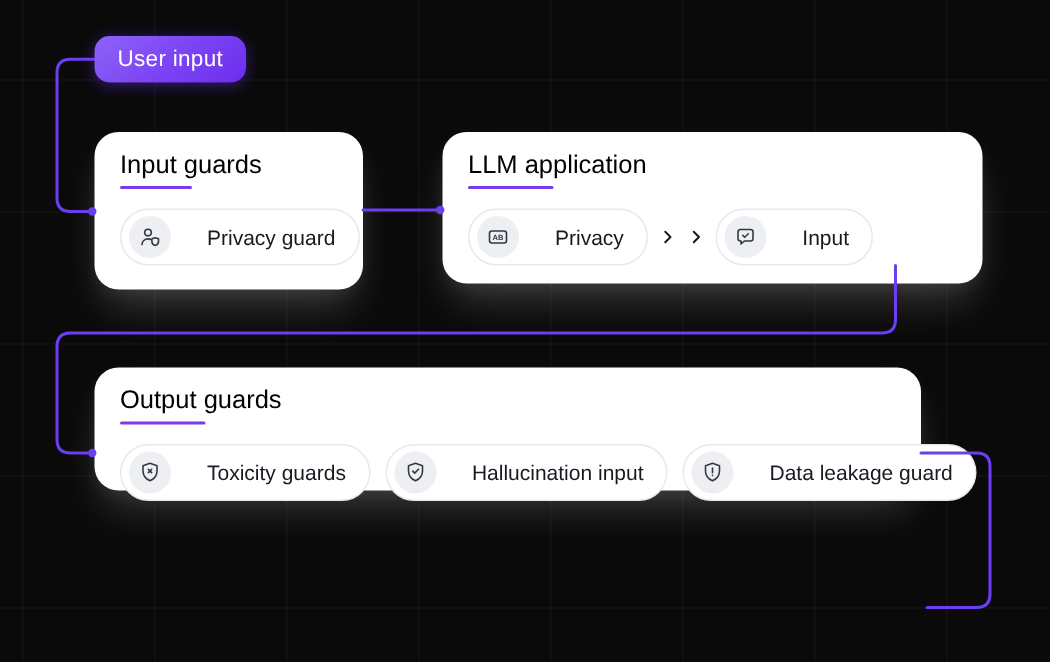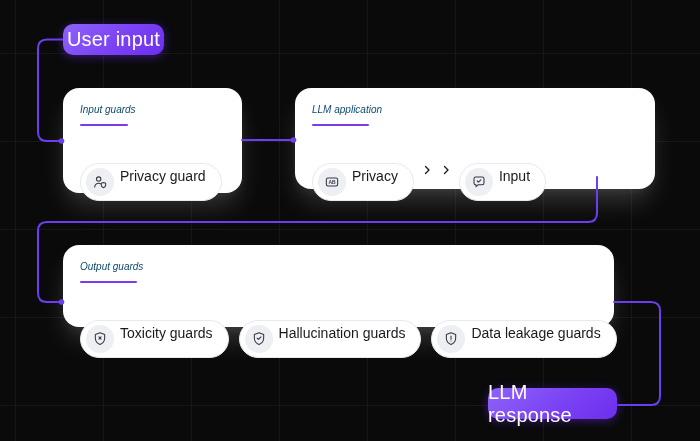--- a/index.html
+++ b/index.html
@@ -16,51 +16,50 @@
       linear-gradient(rgba(255,255,255,0.05) 1px, transparent 1px),
       linear-gradient(90deg, rgba(255,255,255,0.05) 1px, transparent 1px);
     background-size:88px 88px;
     background-position:15px 53px;
   }
   .node-btn{
     position:absolute;
     display:inline-flex;align-items:center;justify-content:center;
     height:31px;border-radius:10px;
     background:linear-gradient(140deg,#8e63f8 0%,#7b42f4 55%,#6c2eee 100%);
-    color:#ffffff;font-size:20px;font-weight:500;letter-spacing:.2px;
+    color:#ffffff;font-size:15px;font-weight:500;letter-spacing:.2px;
     box-shadow:0 2px 10px rgba(108,46,238,0.45);
   }
   .btn-user-input{left:63px;top:24px;width:101px;}
   .btn-llm-response{left:488px;top:388px;width:129px;}
   .card{
     position:absolute;
     background:#ffffff;border-radius:16px;
     box-shadow:0 16px 28px -6px rgba(255,255,255,0.20),0 4px 10px rgba(255,255,255,0.05);
     padding:15px 15px 0 17px;box-sizing:border-box;
   }
   .card-input-guards{left:63px;top:88px;width:179px;height:105px;}
   .card-llm-application{left:295px;top:88px;width:360px;height:101px;}
   .card-output-guards{left:63px;top:245px;width:551px;height:82px;}
   .card-title{
-    color:#0c4a6e;font-size:10px;font-weight:500;line-height:14px;font-style:italic;
+    color:#000000;font-size:17px;font-weight:500;line-height:14px;
   }
   .title-underline{
     height:2px;background:#7c3aed;border-radius:1px;margin-top:7px;
   }
   .u-48{width:48px;} .u-57{width:57px;}
   .pill-row{
     display:flex;align-items:center;margin-top:13px;
   }
   .gap-7{gap:7px;} .gap-10{gap:10px;}
   .pill{
-    display:inline-flex;gap:6px;
+    display:inline-flex;align-items:center;gap:24px;
     background:#ffffff;border:1px solid #e8e9ee;border-radius:999px;
     padding:4px 15px 4px 5px;height:38px;box-sizing:border-box;
     white-space:nowrap;
-    margin-top:24px;
   }
   .pill-icon-circle{
     width:28px;height:28px;border-radius:50%;
     background:#edeff3;
     display:inline-flex;align-items:center;justify-content:center;
     color:#343945;flex:0 0 auto;
   }
   .pill-label{font-size:14px;color:#171a21;font-weight:400;}
   .chev{
     display:inline-flex;align-items:center;justify-content:center;
@@ -142,45 +141,44 @@
         </span>
         <span class="pill-label">Toxicity guards</span>
       </div>
       <div class="pill">
         <span class="pill-icon-circle">
           <svg width="16" height="16" viewBox="0 0 24 24" fill="none" stroke="currentColor" stroke-width="1.6" stroke-linecap="round" stroke-linejoin="round">
             <path d="M12 2.8l7 2.4v5.2c0 4.6-2.9 8.1-7 9.8-4.1-1.7-7-5.2-7-9.8V5.2z"></path>
             <polyline points="9.2,10.6 11.2,12.6 15,8.7"></polyline>
           </svg>
         </span>
-        <span class="pill-label">Hallucination guards</span>
+        <span class="pill-label">Hallucination input</span>
       </div>
       <div class="pill">
         <span class="pill-icon-circle">
           <svg width="16" height="16" viewBox="0 0 24 24" fill="none" stroke="currentColor" stroke-width="1.6" stroke-linecap="round" stroke-linejoin="round">
             <path d="M12 2.8l7 2.4v5.2c0 4.6-2.9 8.1-7 9.8-4.1-1.7-7-5.2-7-9.8V5.2z"></path>
             <path d="M12 7.6v4.6"></path>
               <path d="M12 14.9v.01"></path>
           </svg>
         </span>
-        <span class="pill-label">Data leakage guards</span>
+        <span class="pill-label">Data leakage guard</span>
       </div>
     </div>
   </div>
 
   <svg class="connectors" width="700" height="441" viewBox="0 0 700 441" fill="none">
     <g stroke="#6c3ef2" stroke-width="2" stroke-linecap="round">
       <path d="M63 39.5 L47 39.5 Q38 39.5 38 48.5 L38 132 Q38 141 47 141 L60 141"></path>
       <path d="M242 140 L292 140"></path>
       <path d="M597 177 L597 213 Q597 222 588 222 L47 222 Q38 222 38 231 L38 293 Q38 302 47 302 L60 302"></path>
       <path d="M614 302 L651 302 Q660 302 660 311 L660 396 Q660 405 651 405 L618 405"></path>
     </g>
     <g fill="#6c3ef2">
       <circle cx="61.5" cy="141" r="2.8"></circle>
       <circle cx="293.5" cy="140" r="2.8"></circle>
       <circle cx="61.5" cy="302" r="2.8"></circle>
     </g>
   </svg>
 
   <div class="node-btn btn-user-input">User input</div>
-  <div class="node-btn btn-llm-response">LLM response</div>
 
 </div>
 
 </body></html>

